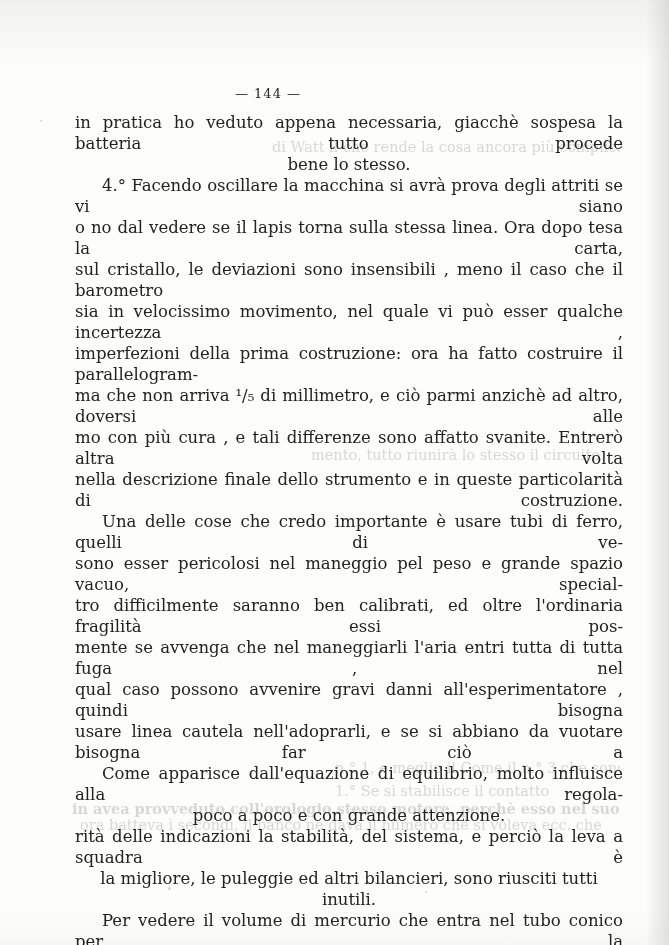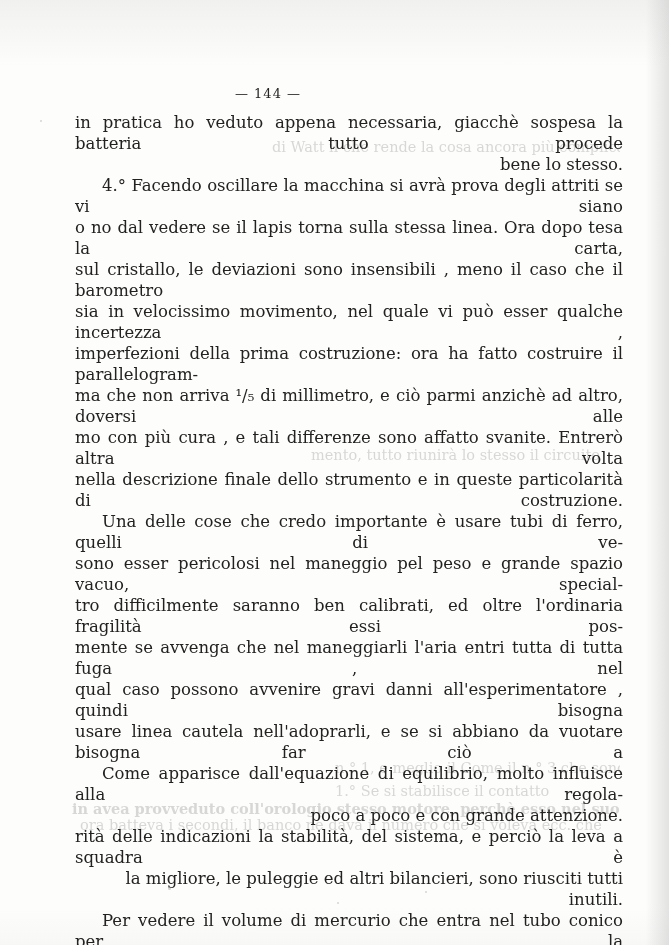--- a/index.html
+++ b/index.html
@@ -35,21 +35,21 @@
   .text-block {
     position: absolute;
     top: 112px;
     left: 75px;
     width: 548px;
     font-size: 16.5px;
     line-height: 21px;
   }
   .line {
     white-space: normal;
-    text-align: right;
+    text-align: center;
     color: #232221;
   }
   .line.just {
     text-align: justify;
     text-align-last: justify;
   }
   .line.indent {
     text-indent: 27px;
   }
   .ghost-layer {

